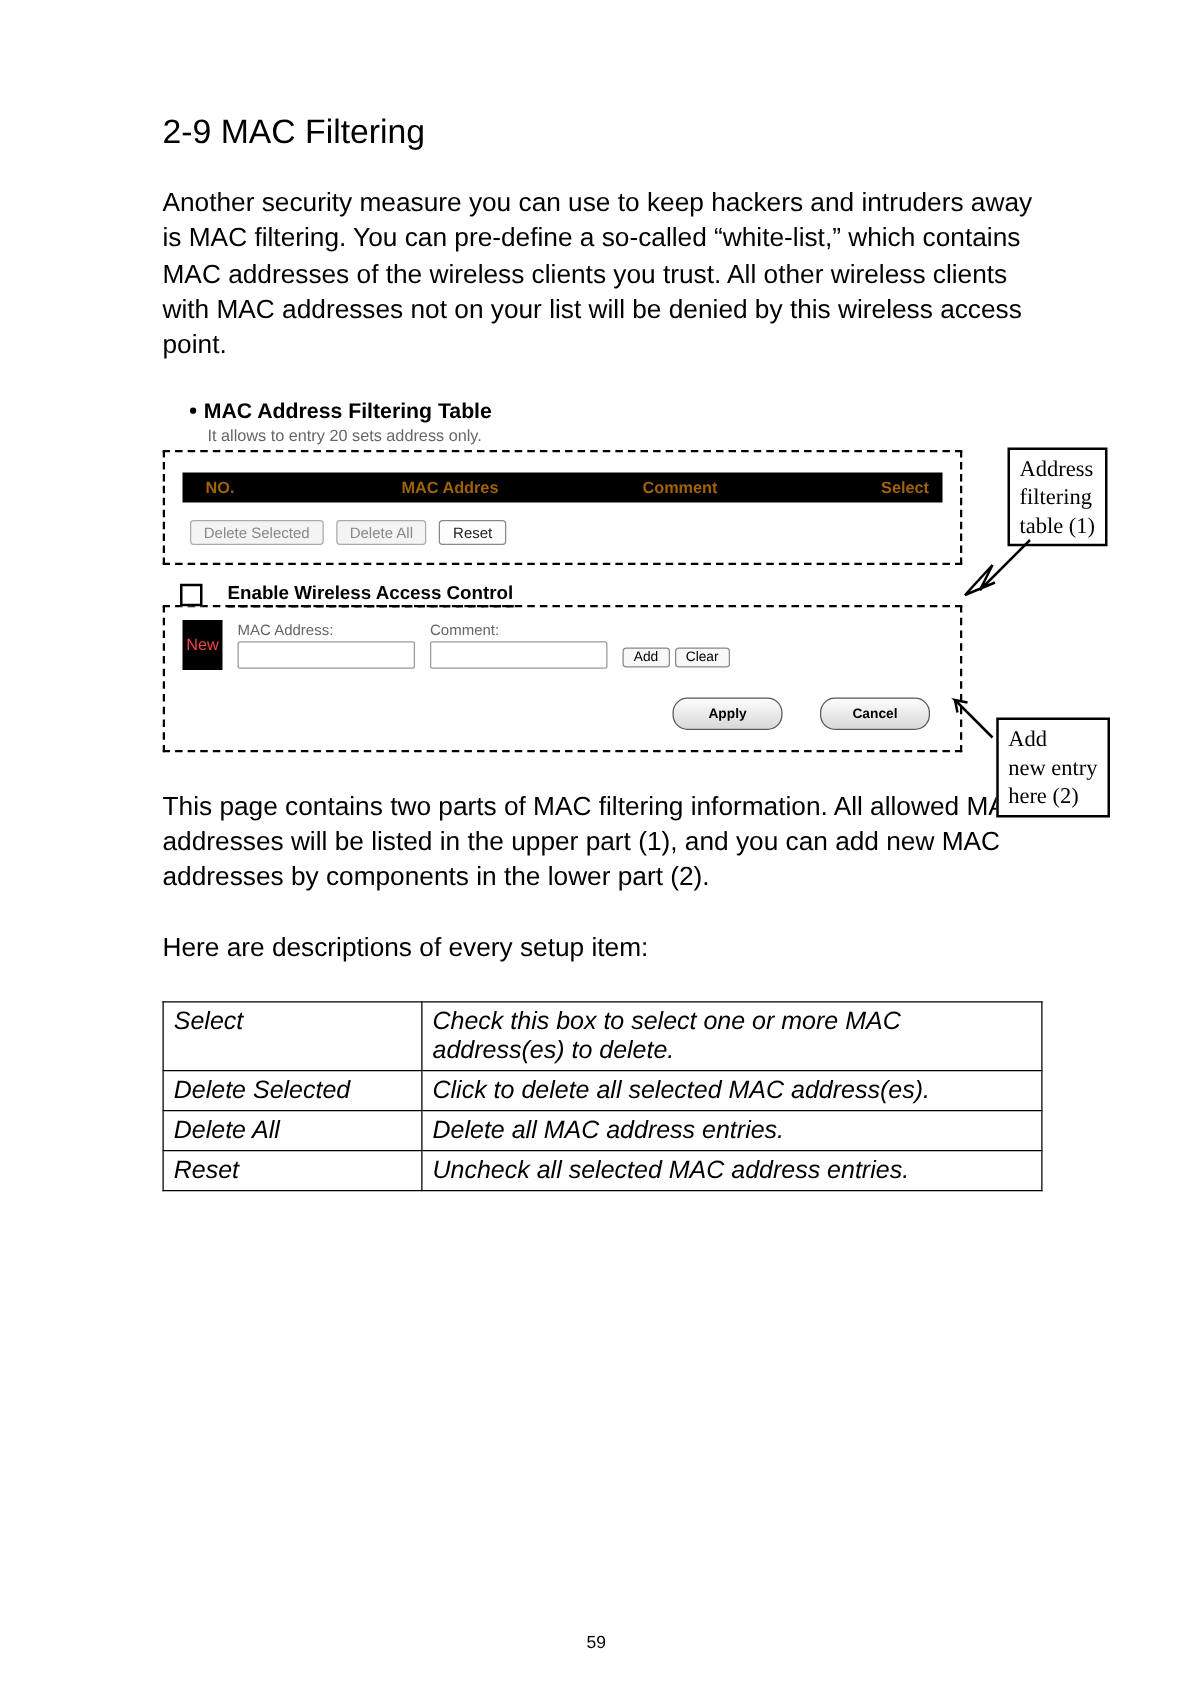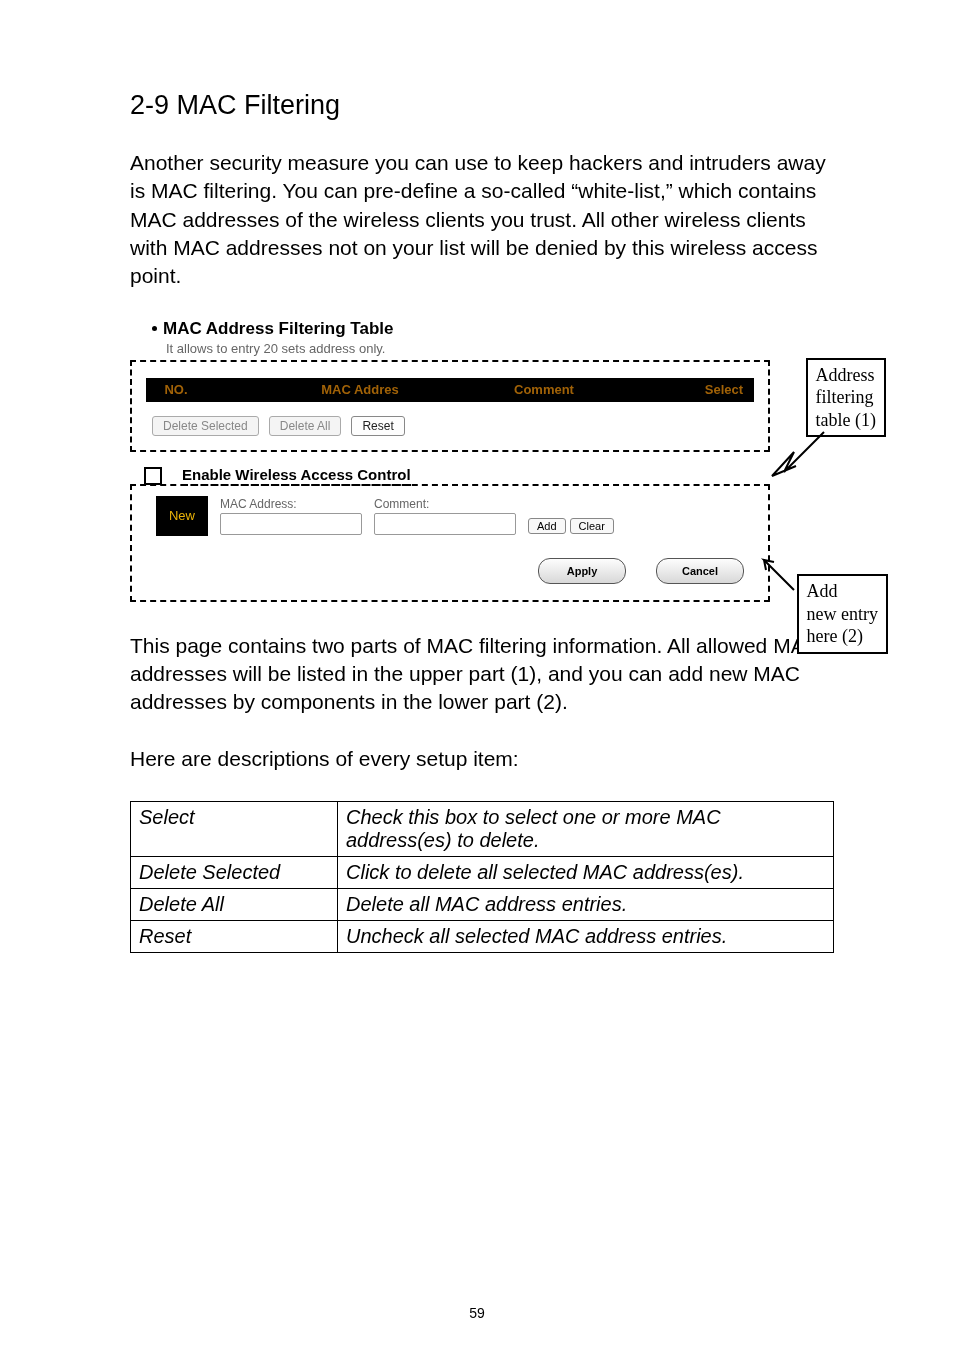--- a/index.html
+++ b/index.html
@@ -117,25 +117,24 @@
   }
   .box-2 {
     padding: 10px 14px 16px 14px;
   }
   .new-row {
     display:flex;
     align-items:center;
     gap: 12px;
   }
   .new-cell {
-    width: 52px; height: 40px;
-    background:#000; color:#eab308;
+    width: 32px; height: 40px;
+    background:#000; color:#ef4444;
     display:flex; align-items:center; justify-content:center;
     font-size:13px;
-    margin-left:10px;
   }
   .field-group {
     display:flex; flex-direction:column; font-size:12px; color:#555;
   }
   .field-label { margin-bottom:2px; font-size:12px; color:#666;}
   .text-input {
     width: 140px; height: 20px;
     border: 1px solid #999;
     background:#fff;
     border-radius:2px;

